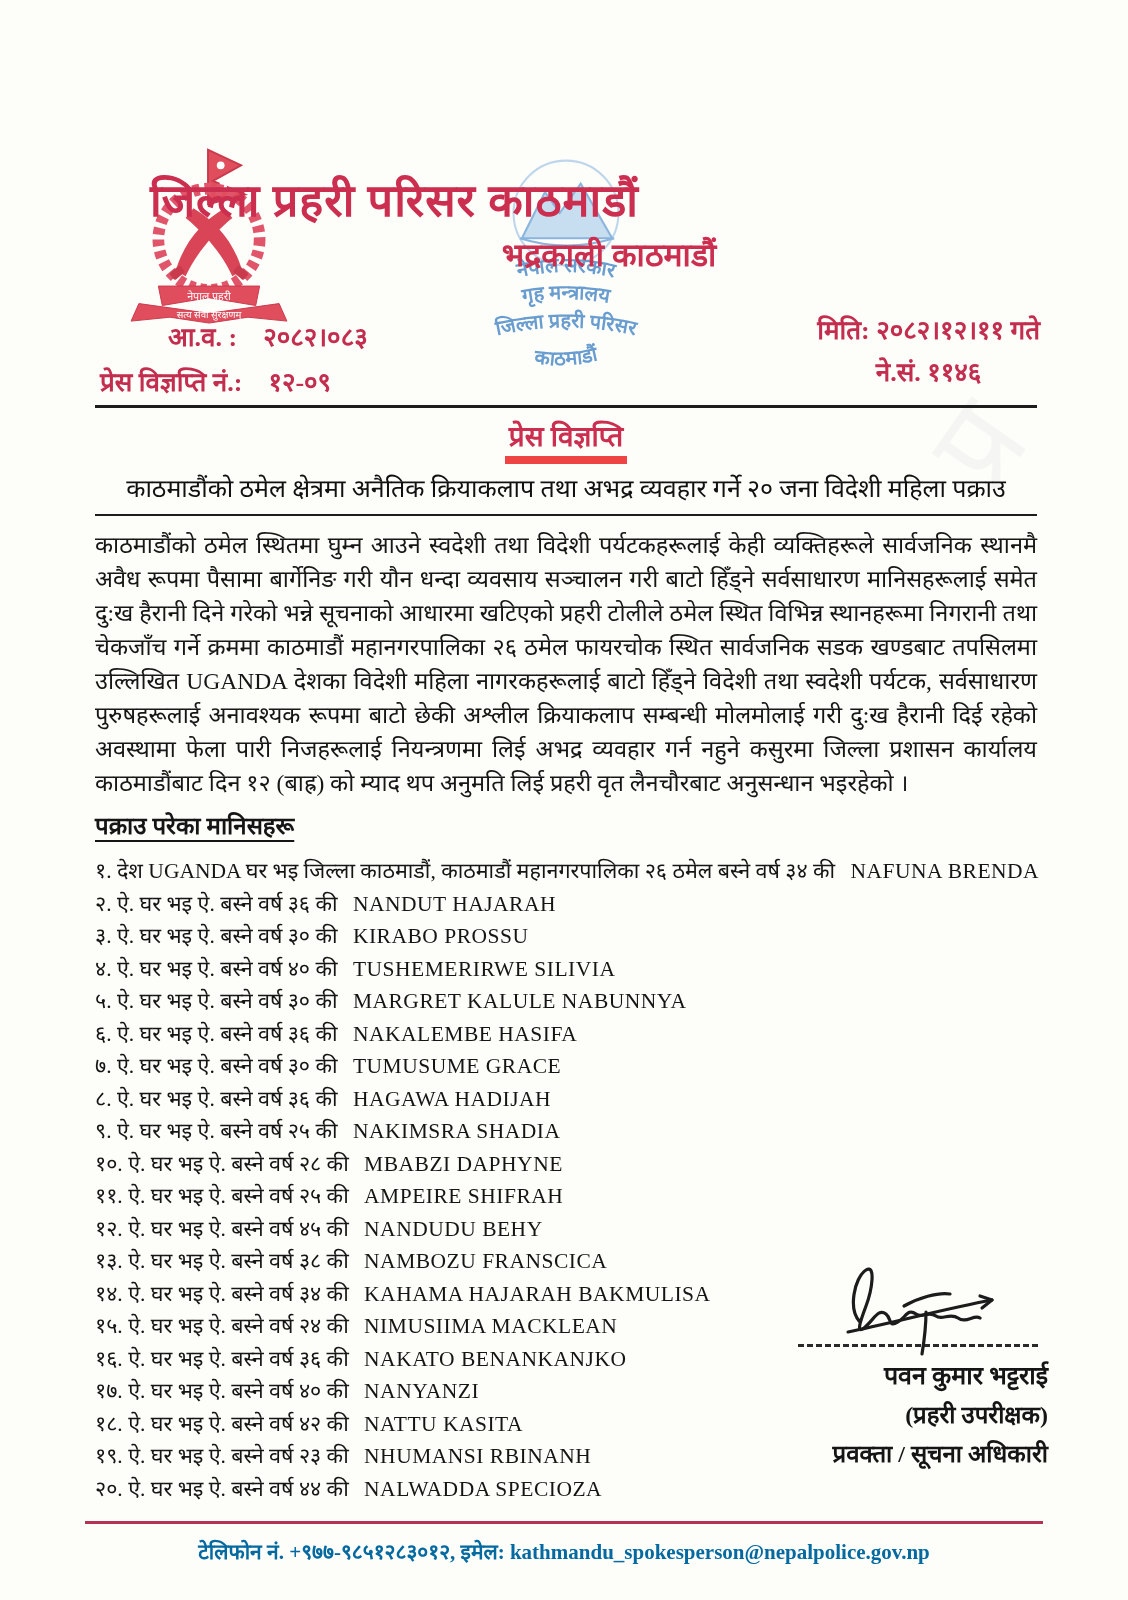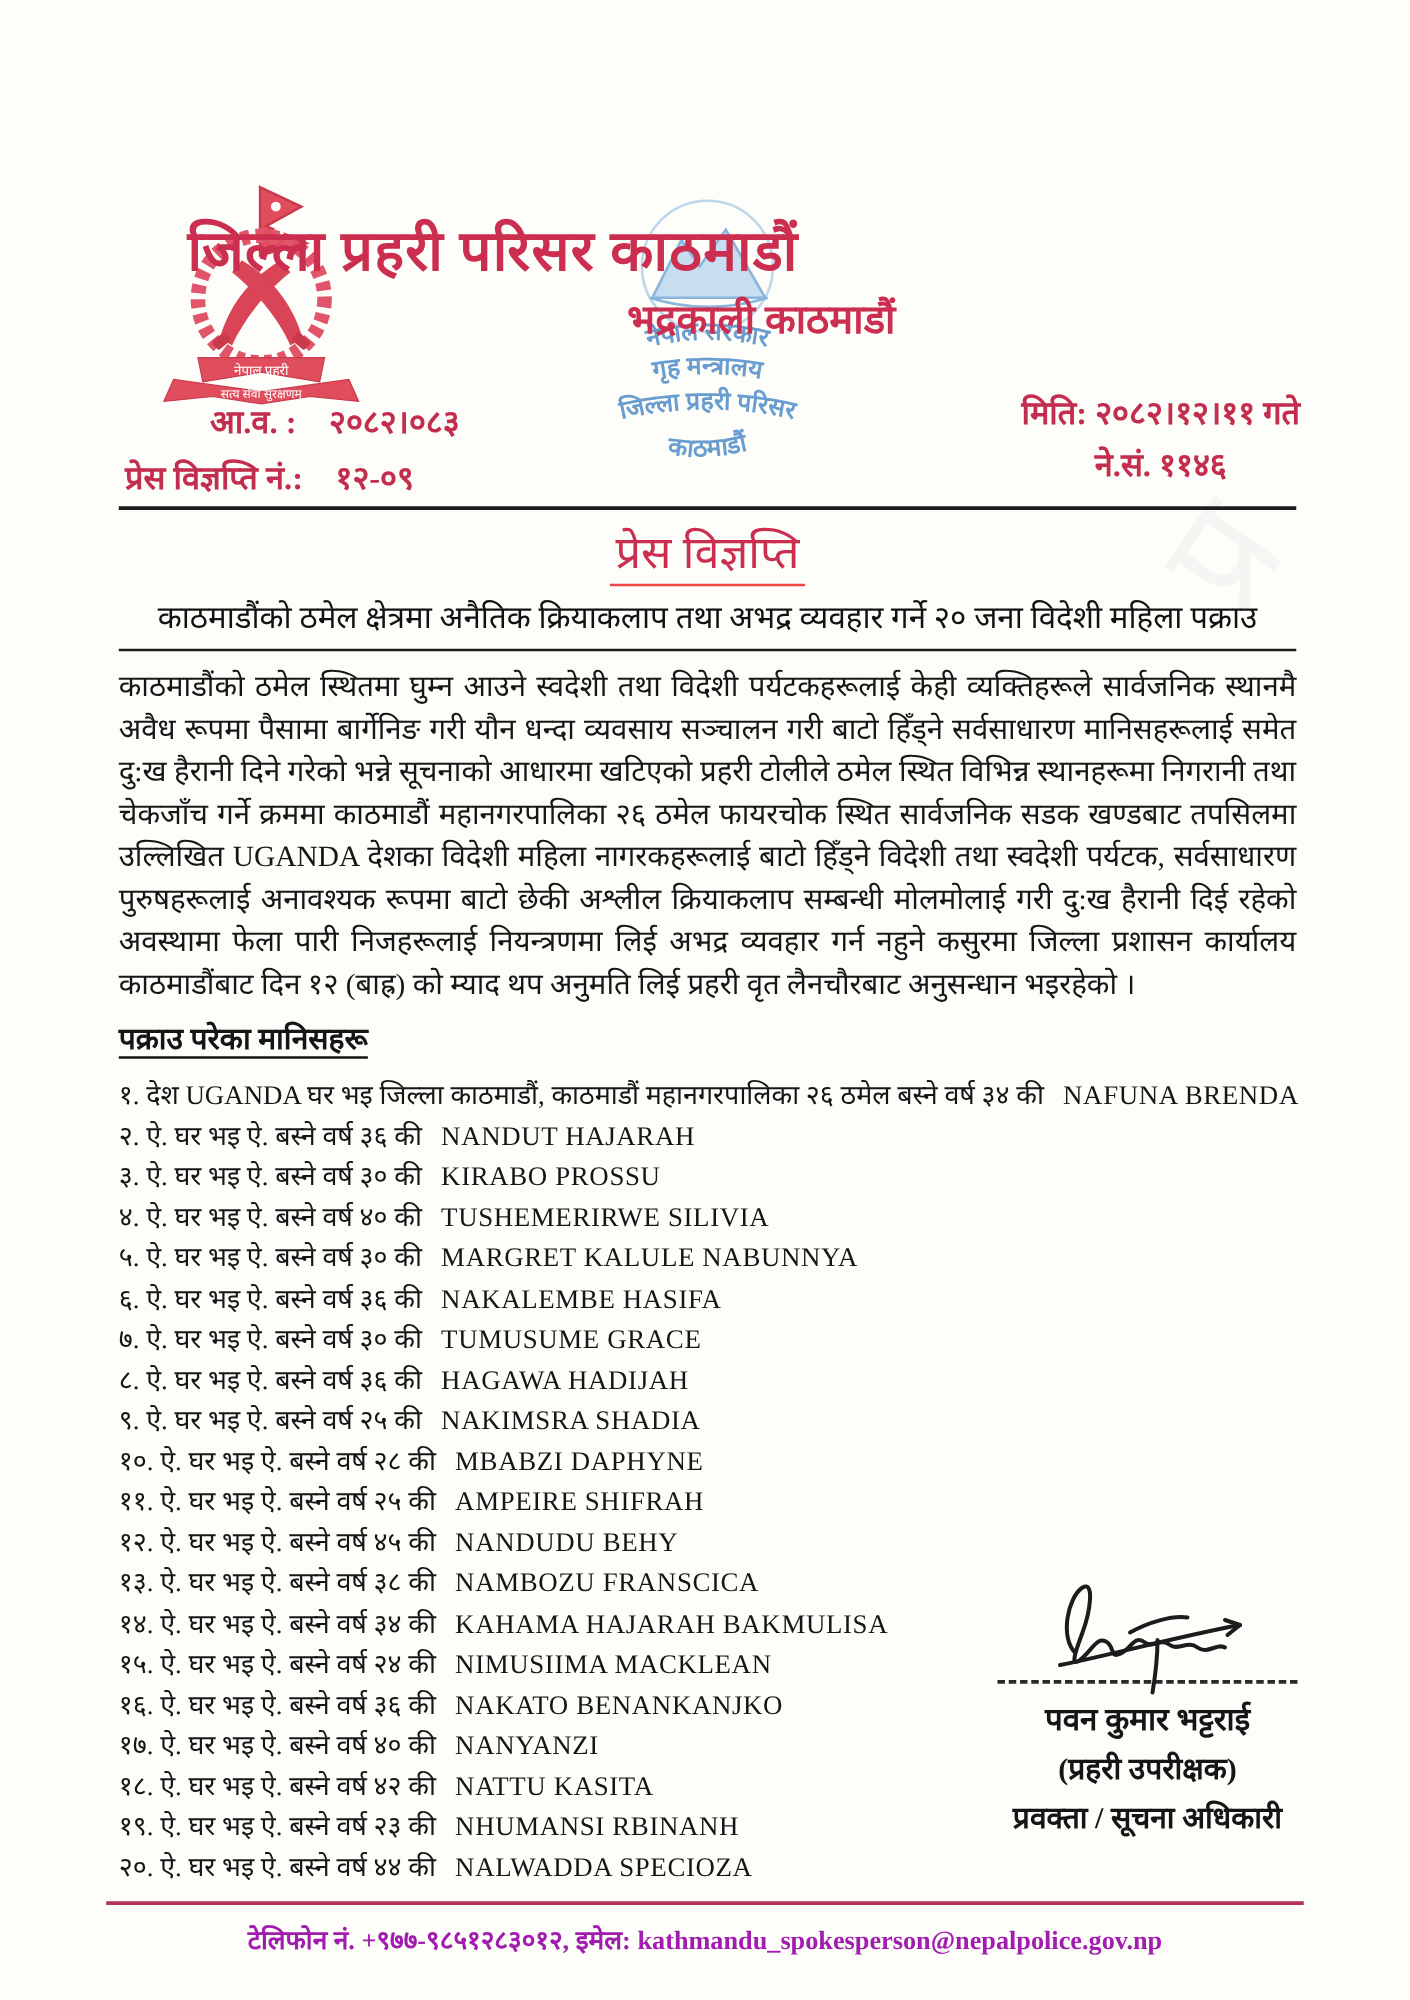--- a/index.html
+++ b/index.html
@@ -33,48 +33,48 @@
   .watermark {
     position:absolute; right:120px; top:360px; z-index:0;
     font-size:120px; color:#8a8a8a; opacity:.06;
     transform:rotate(-55deg); pointer-events:none;
   }
   
   .content { position:absolute; left:95px; top:405px; width:942px; z-index:1; }
   .rule-black { height:3px; background:#1d1d1d; }
   .press-label-wrap { text-align:center; margin-top:8px; }
   .press-label {
-    display:inline-block; color:#cb2e4e; font-weight:normal; font-size:36px;
-    border-bottom:2px solid #ef4444; padding:0 4px 2px;
+    display:inline-block; color:#cb2e4e; font-weight:bold; font-size:28px;
+    border-bottom:8px solid #ef4444; padding:0 4px 2px;
   }
   .headline-wrap { border-bottom:2px solid #1d1d1d; padding:6px 0 10px; }
   .headline { text-align:center; font-size:25px; font-weight:normal; color:#111; }
   .body-par {
     margin-top:12px; font-size:23.5px; line-height:34px;
     text-align:justify; color:#161616;
   }
   .arrested-heading {
     margin-top:8px; font-size:24px; font-weight:bold;
     text-decoration:underline; text-underline-offset:6px;
   }
   .arrest-list { margin-top:14px; font-size:21.5px; line-height:32.5px; }
   .arrest-row { white-space:nowrap; }
   .arrest-row .name { font-family:"Liberation Serif",serif; letter-spacing:.5px; margin-left:10px; }
   
-  .sig-block { position:absolute; right:80px; top:1262px; width:260px; text-align:center; z-index:2; }
+  .sig-block { position:absolute; right:80px; top:1262px; width:260px; text-align:right; z-index:2; }
   .sig-svg { display:block; margin:0 auto -14px; }
   .sig-dashes { border-top:3px dashed #2a2a2a; width:240px; margin:0 auto; }
   .sig-name { font-size:25px; font-weight:bold; margin-top:10px; }
   .sig-rank { font-size:24px; font-weight:bold; margin-top:6px; }
   .sig-title { font-size:24px; font-weight:bold; margin-top:6px; }
   
   .footer-rule { position:absolute; left:85px; right:85px; top:1521px; height:3px; background:#b43355; }
   .footer-text {
     position:absolute; left:0; right:0; top:1537px; text-align:center;
-    color:#a21caf; font-size:21px; font-weight:bold;
+    color:#0369a1; font-size:21px; font-weight:bold;
   }
 </style>
 </head>
 <body>
 
 <div class="page">
 
   <svg class="logo" viewBox="0 0 200 190">
 
     <g>

